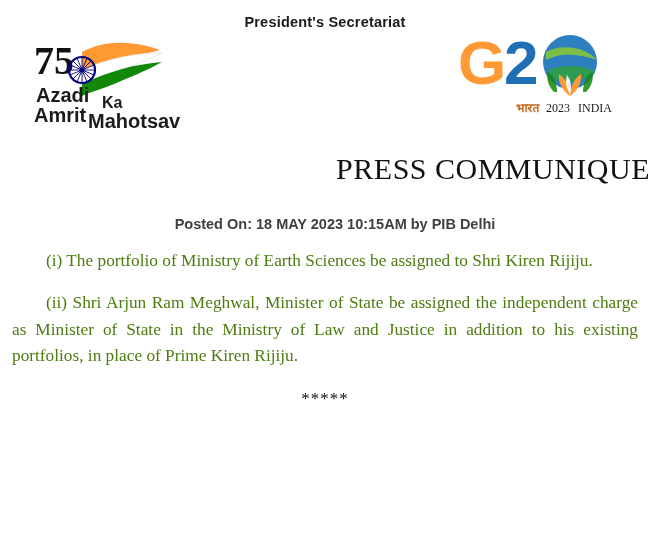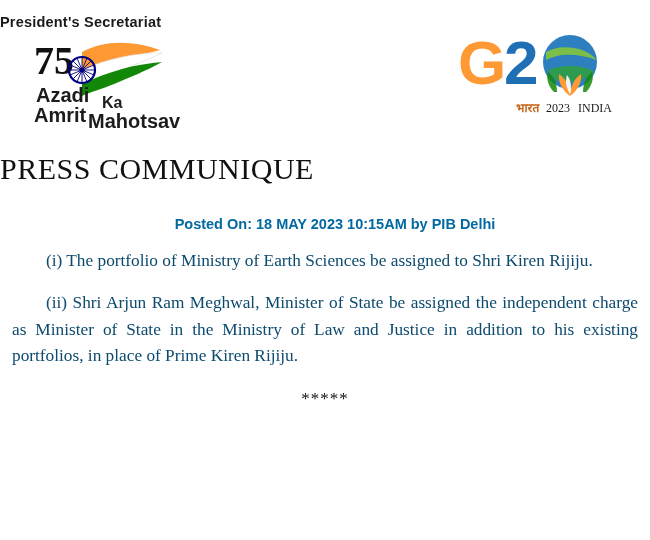--- a/index.html
+++ b/index.html
@@ -20,21 +20,21 @@
   .header {
     position: relative;
     height: 130px;
   }
 
   .org-title {
     position: absolute;
     top: 14px;
     left: 0;
     right: 0;
-    text-align: left;
+    text-align: center;
     font-family: "Liberation Sans", sans-serif;
     font-size: 14.5px;
     font-weight: 700;
     color: #1a1a1a;
     letter-spacing: 0.2px;
   }
 
   
   .amrit-logo {
     position: absolute;
@@ -49,53 +49,53 @@
     position: absolute;
     right: 22px;
     top: 26px;
     width: 170px;
     height: 100px;
   }
 
   
   .doc-title {
     margin-top: 22px;
-    text-align: left;
+    text-align: right;
     font-family: "Liberation Serif", serif;
     font-size: 30px;
     font-weight: 400;
     letter-spacing: 0.5px;
     color: #111;
   }
 
   .posted-on {
     margin-top: 30px;
     text-align: center;
     font-family: "Liberation Sans", sans-serif;
     font-size: 14.5px;
     font-weight: 700;
-    color: #0369a1;
+    color: #404040;
     padding-left: 20px;
   }
 
   .body-text {
     margin: 28px 12px 0 12px;
     font-size: 17.3px;
     line-height: 1.52;
     text-align: justify;
     color: #111;
   }
 
   .para-indent {
     margin: 16px 12px 0 12px;
     font-size: 17.3px;
     line-height: 1.52;
     text-align: justify;
     text-indent: 34px;
-    color: #0c4a6e;
+    color: #4d7c0f;
   }
 
   .asterisks {
     margin-top: 20px;
     text-align: center;
     font-size: 17px;
     letter-spacing: 1px;
     color: #111;
   }
 </style>

